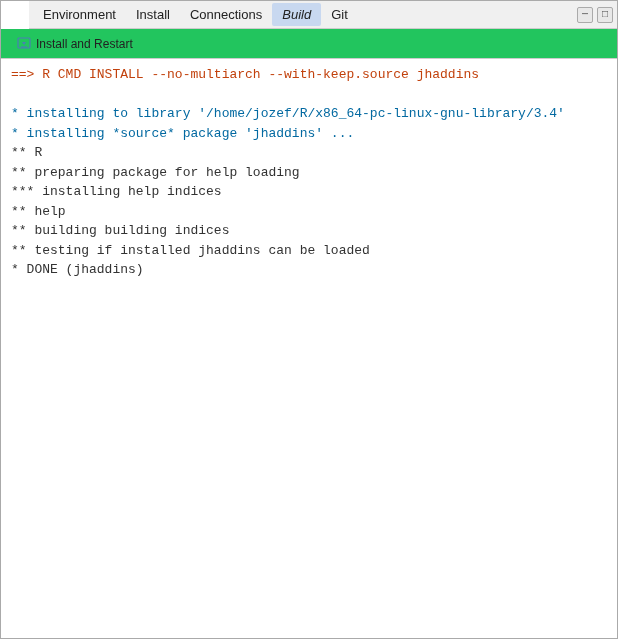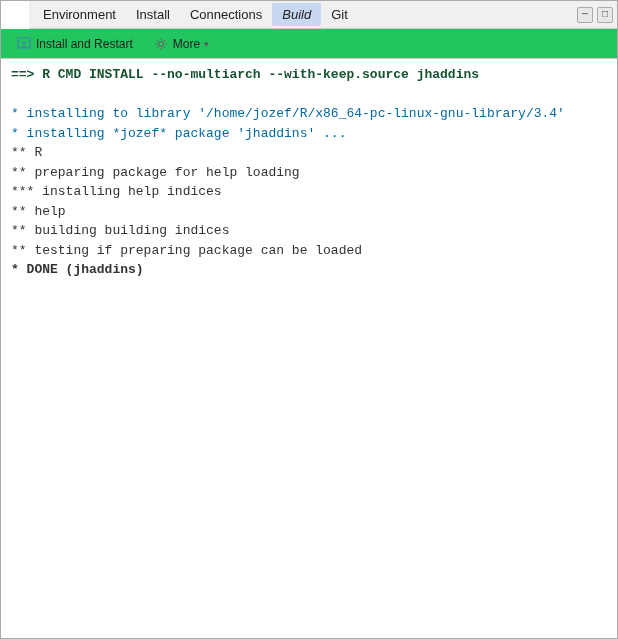--- a/index.html
+++ b/index.html
@@ -98,32 +98,31 @@
       background: #fff;
       padding: 6px 10px;
       font-size: 13px;
       font-family: 'Courier New', Courier, monospace;
       line-height: 1.5;
       overflow-y: auto;
       height: calc(639px - 28px - 30px);
       color: #333;
     }
     .line-cmd {
-      color: #14532d;
-      font-weight: bold;
+      color: #c2410c;
+      font-weight: normal;
     }
     .line-installing {
       color: #0369a1;
     }
     .line-stars {
       color: #333;
     }
     .line-done {
       color: #333;
-      font-weight: bold;
     }
   </style>
 </head>
 <body>
 
 <div class="menubar">
   <div class="menubar-item">Environment</div>
   <div class="menubar-item">Install</div>
   <div class="menubar-item">Connections</div>
   <div class="menubar-item active">Build</div>
@@ -141,37 +140,27 @@
       <svg width="14" height="14" viewBox="0 0 14 14">
         <rect x="1" y="1" width="12" height="10" rx="1" fill="none" stroke="#4a7fb5" stroke-width="1.2"></rect>
         <polygon points="5,5 9,5 7,8" fill="#4a7fb5"></polygon>
         <line x1="4" y1="10" x2="10" y2="10" stroke="#4a7fb5" stroke-width="1.2"></line>
       </svg>
     </span>
     <span>Install and Restart</span>
   </button>
 
 
-  <button class="toolbar-btn">
-    <span class="toolbar-icon">
-      <svg width="14" height="14" viewBox="0 0 14 14">
-        <circle cx="7" cy="7" r="2.5" fill="none" stroke="#666" stroke-width="1.2"></circle>
-        <path d="M7 1.5 L7 3 M7 11 L7 12.5 M1.5 7 L3 7 M11 7 L12.5 7 M3.2 3.2 L4.2 4.2 M9.8 9.8 L10.8 10.8 M10.8 3.2 L9.8 4.2 M4.2 9.8 L3.2 10.8" fill="none" stroke="#666" stroke-width="1.2"></path>
-      </svg>
-    </span>
-    <span>More</span>
-    <span class="dropdown-arrow">▾</span>
-  </button>
 </div>
 
 <div class="console">
   <div class="line-cmd">==&gt; R CMD INSTALL --no-multiarch --with-keep.source jhaddins</div>
   <div>&nbsp;</div>
   <div class="line-installing">* installing to library '/home/jozef/R/x86_64-pc-linux-gnu-library/3.4'</div>
-  <div class="line-installing">* installing *jozef* package 'jhaddins' ...</div>
+  <div class="line-installing">* installing *source* package 'jhaddins' ...</div>
   <div class="line-stars">** R</div>
   <div class="line-stars">** preparing package for help loading</div>
   <div class="line-stars">*** installing help indices</div>
   <div class="line-stars">** help</div>
   <div class="line-stars">** building building indices</div>
-  <div class="line-stars">** testing if preparing package can be loaded</div>
+  <div class="line-stars">** testing if installed jhaddins can be loaded</div>
   <div class="line-done">* DONE (jhaddins)</div>
 </div>
 
 </body></html>

